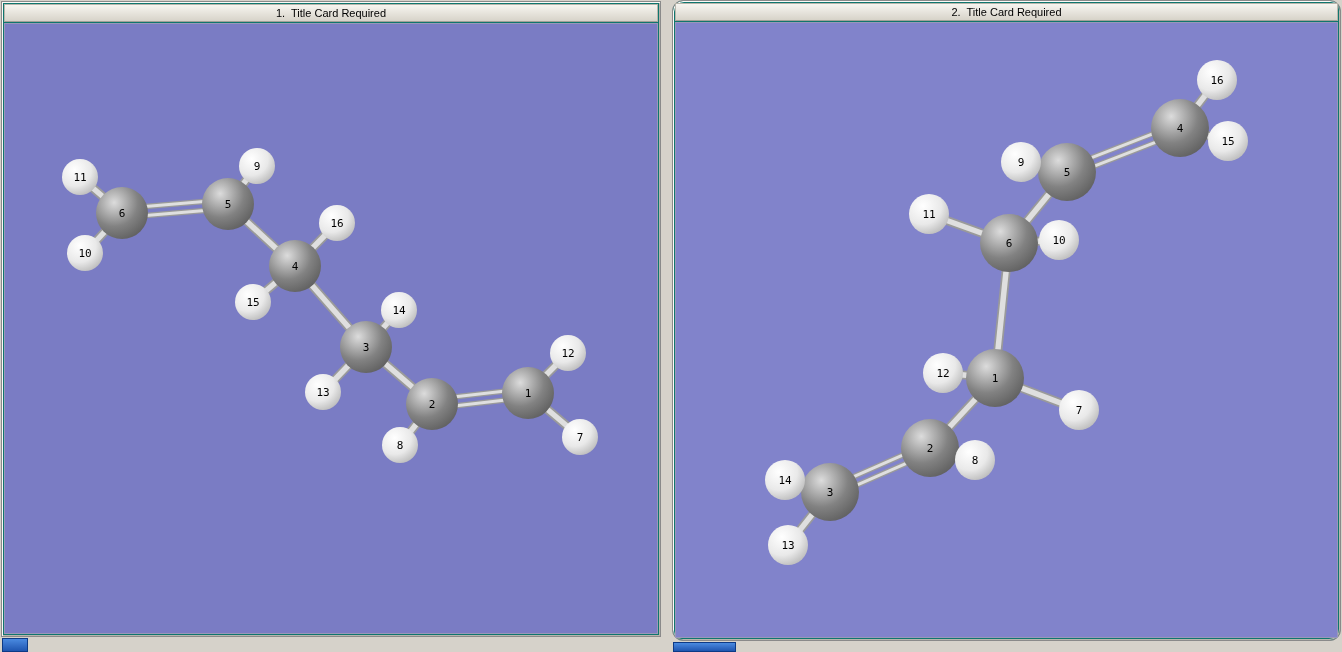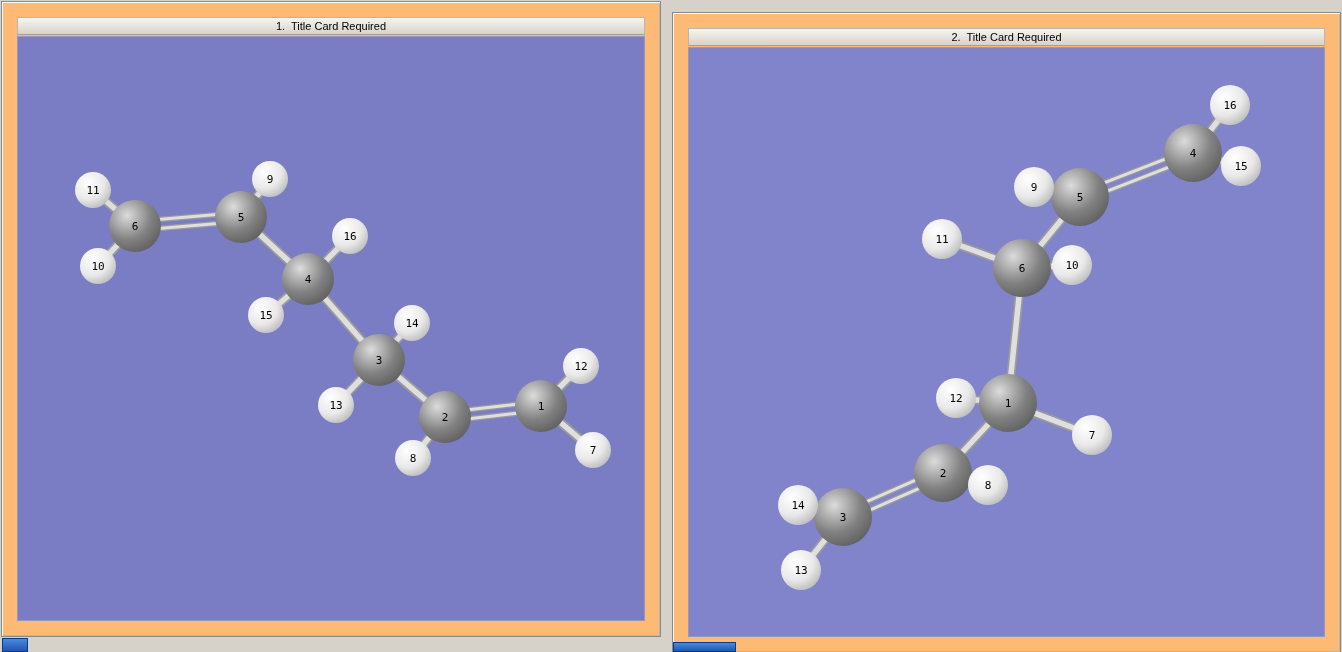--- a/index.html
+++ b/index.html
@@ -4,24 +4,24 @@
 <style>
   * { margin:0; padding:0; box-sizing:border-box; }
   html,body { width:1342px; height:652px; overflow:hidden; }
   body {
     position:relative;
     background:#d6d2ca;
     font-family:"Liberation Sans", sans-serif;
   }
   .window {
     position:absolute;
-    background:#fdba74;
+    background:#0f766e;
     border:1px solid #8a8a8a;
     box-shadow: inset 1px 1px 0 #fbfaf7, inset -1px -1px 0 #b8b5ad;
-    padding:15px;
+    padding:2px;
     display:flex;
     flex-direction:column;
   }
   .titlebar {
     height:18px;
     flex:none;
     display:flex;
     align-items:center;
     justify-content:center;
     background:linear-gradient(to bottom,#f7f5f0,#d7d3c9);
@@ -179,21 +179,21 @@
         <div class="atom" style="left: 230px; top: 260px; height: 36px; width: 36px; background: radial-gradient(circle at 35% 30%, rgb(255, 255, 255) 0%, rgb(233, 233, 233) 48%, rgb(159, 159, 159) 100%);">
           <span class="atom-label">15</span>
         </div>
         <div class="atom" style="left: 314px; top: 181px; height: 36px; width: 36px; background: radial-gradient(circle at 35% 30%, rgb(255, 255, 255) 0%, rgb(233, 233, 233) 48%, rgb(159, 159, 159) 100%);">
           <span class="atom-label">16</span>
         </div>
       </div>
   </div>
 </div>
 
-<div class="window" style="left:672px; top:12px; width:669px; height:641px;">
+<div class="window" style="left:672px; top:0; width:669px; height:641px;border-radius:11px;">
   <div class="titlebar">
     <span>2.  Title Card Required</span>
   </div>
   <div class="viewer" style="background: rgb(129, 131, 203);">
     <svg class="bond-layer">
         <g>
           <line x1="502.36720118755625" y1="100.8066757771331" x2="389.36720118755625" y2="144.8066757771331" stroke="#9a9a9a" stroke-width="5.5" stroke-linecap="round"></line>
           <line x1="502.36720118755625" y1="100.8066757771331" x2="389.36720118755625" y2="144.8066757771331" stroke="#dfdfdf" stroke-width="3" stroke-linecap="round"></line>
           <line x1="505.63279881244375" y1="109.1933242228669" x2="392.63279881244375" y2="153.1933242228669" stroke="#9a9a9a" stroke-width="5.5" stroke-linecap="round"></line>
           <line x1="505.63279881244375" y1="109.1933242228669" x2="392.63279881244375" y2="153.1933242228669" stroke="#dfdfdf" stroke-width="3" stroke-linecap="round"></line>

